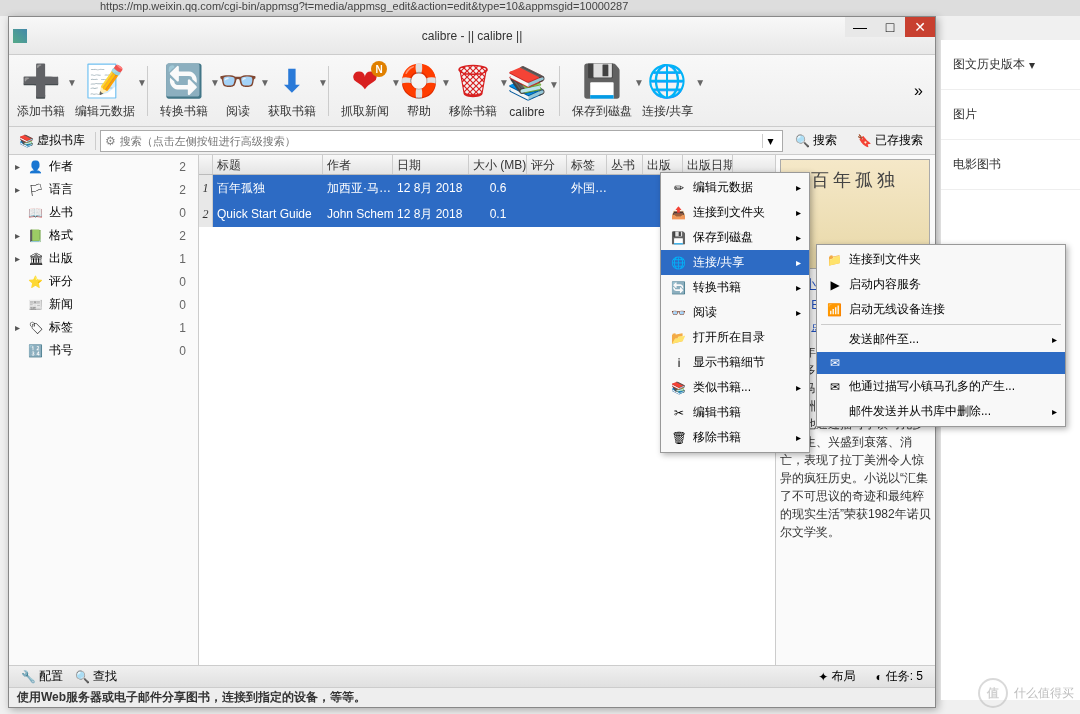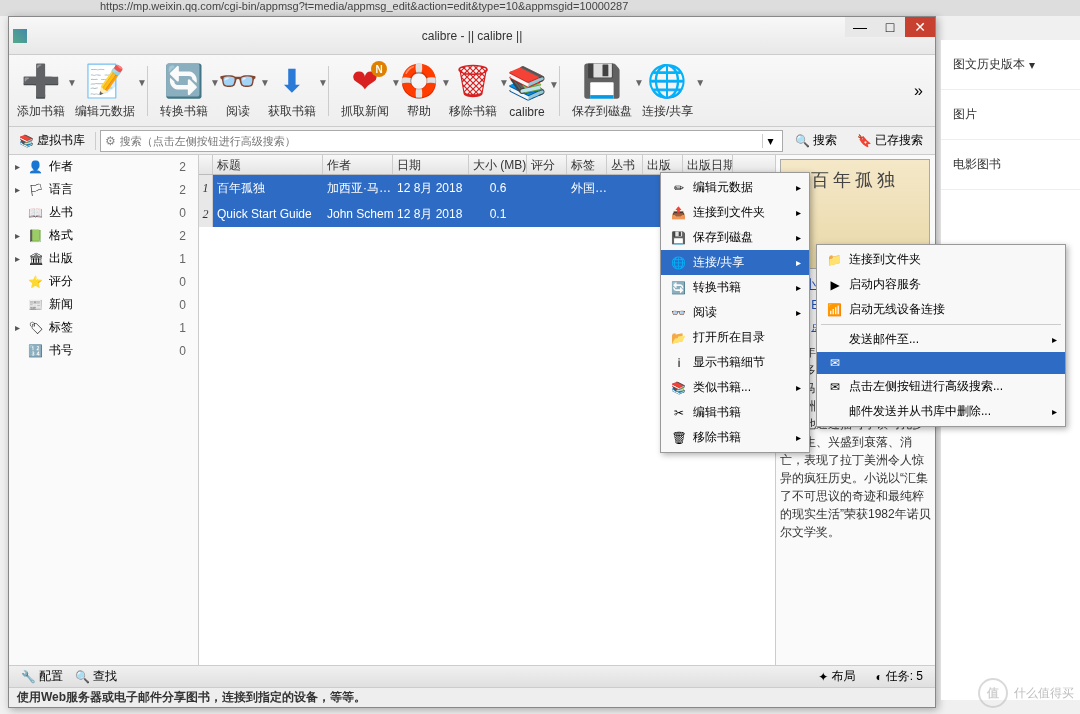--- a/index.html
+++ b/index.html
@@ -401,21 +401,21 @@
     <div class="menu-item">
       <span class="menu-icon"></span>
       <span class="menu-label">发送邮件至...</span>
       <span class="menu-arrow">▸</span>
     </div>
     <div class="menu-item hov">
       <span class="menu-icon">✉</span>
     </div>
     <div class="menu-item">
       <span class="menu-icon">✉</span>
-      <span class="menu-label">点击左侧按钮进行高级搜索...</span>
+      <span class="menu-label">他通过描写小镇马孔多的产生...</span>
     </div>
     <div class="menu-item">
       <span class="menu-icon"></span>
       <span class="menu-label">邮件发送并从书库中删除...</span>
       <span class="menu-arrow">▸</span>
     </div>
   </div>
 
 <div class="right-panel">
   <div class="rp-item head">

